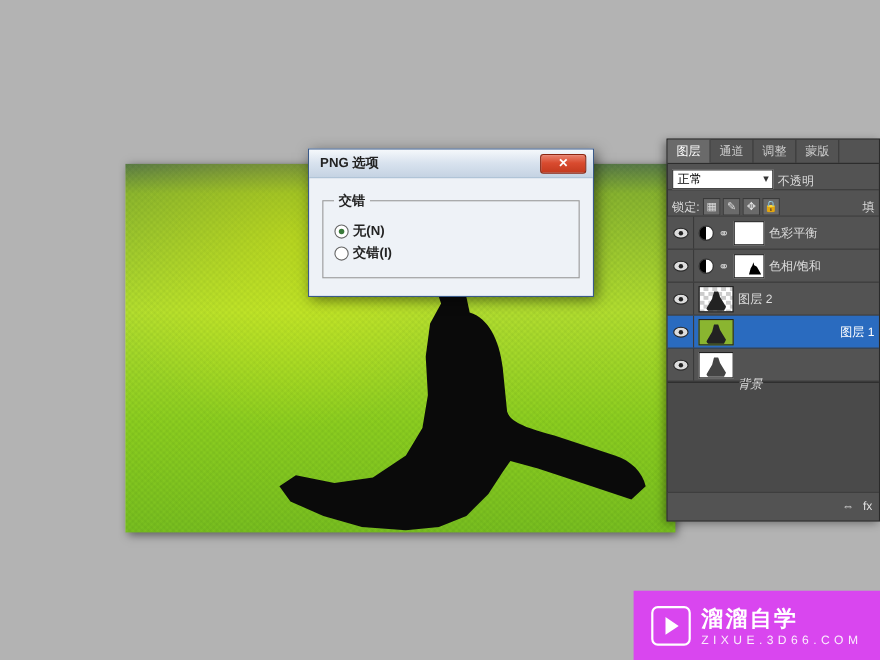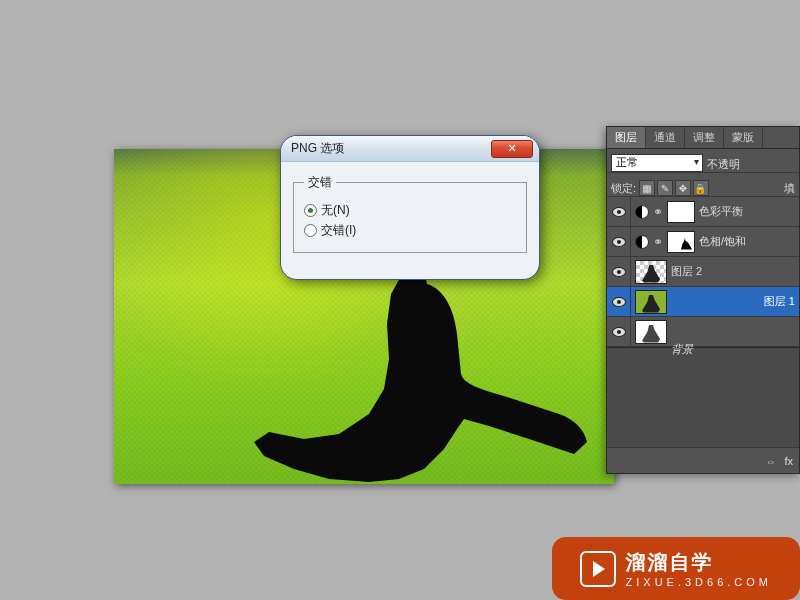--- a/index.html
+++ b/index.html
@@ -42,23 +42,24 @@
     .silhouette svg { width: 100%; height: 100%; }
     
     
     .dialog {
       position: absolute;
       left: 280px;
       top: 135px;
       width: 260px;
       background: #eef2f7;
       border: 1px solid #3a5a8a;
-      border-radius: 17px;
+      border-radius: 0;
       box-shadow: 3px 3px 12px rgba(0,0,0,0.5);
       overflow: hidden;
+      font-weight: bold;
     }
     .dialog-titlebar {
       height: 26px;
       background: linear-gradient(180deg, #f5f8fb 0%, #d8e2ee 50%, #c5d3e3 100%);
       display: flex;
       align-items: center;
       padding: 0 6px 0 10px;
       border-bottom: 1px solid #aabfd4;
     }
     .dialog-title { flex: 1; color: #222; font-size: 12px; }
@@ -69,21 +70,21 @@
       border: 1px solid #8a2510;
       border-radius: 3px;
       display: flex;
       align-items: center;
       justify-content: center;
       color: #fff;
       font-size: 11px;
       cursor: pointer;
     }
     .dialog-body {
-      padding: 12px 12px 26px 12px;
+      padding: 12px 12px 16px 12px;
       display: flex;
       gap: 14px;
     }
     .fieldset {
       border: 1px solid #999;
       padding: 8px 10px 10px 10px;
       border-radius: 0;
       background: #eef2f7;
       flex: 1;
     }
@@ -297,27 +298,26 @@
       font-size: 11px;
       color: #ddd;
     }
     .panel-spacer { height: 100px; background: #4a4a4a; border-top: 1px solid #2a2a2a; }
     
     
     .watermark {
       position: absolute;
       right: 0;
       bottom: 0;
-      background: #c2410c;
+      background: #d946ef;
       color: #fff;
       display: flex;
       align-items: center;
-      padding: 12px 28px;
+      padding: 12px 16px;
       gap: 10px;
-      border-radius: 14px;
     }
     .wm-icon {
       width: 36px; height: 36px;
       border: 2px solid #fff;
       border-radius: 6px;
       display: flex;
       align-items: center;
       justify-content: center;
     }
     .wm-play {

